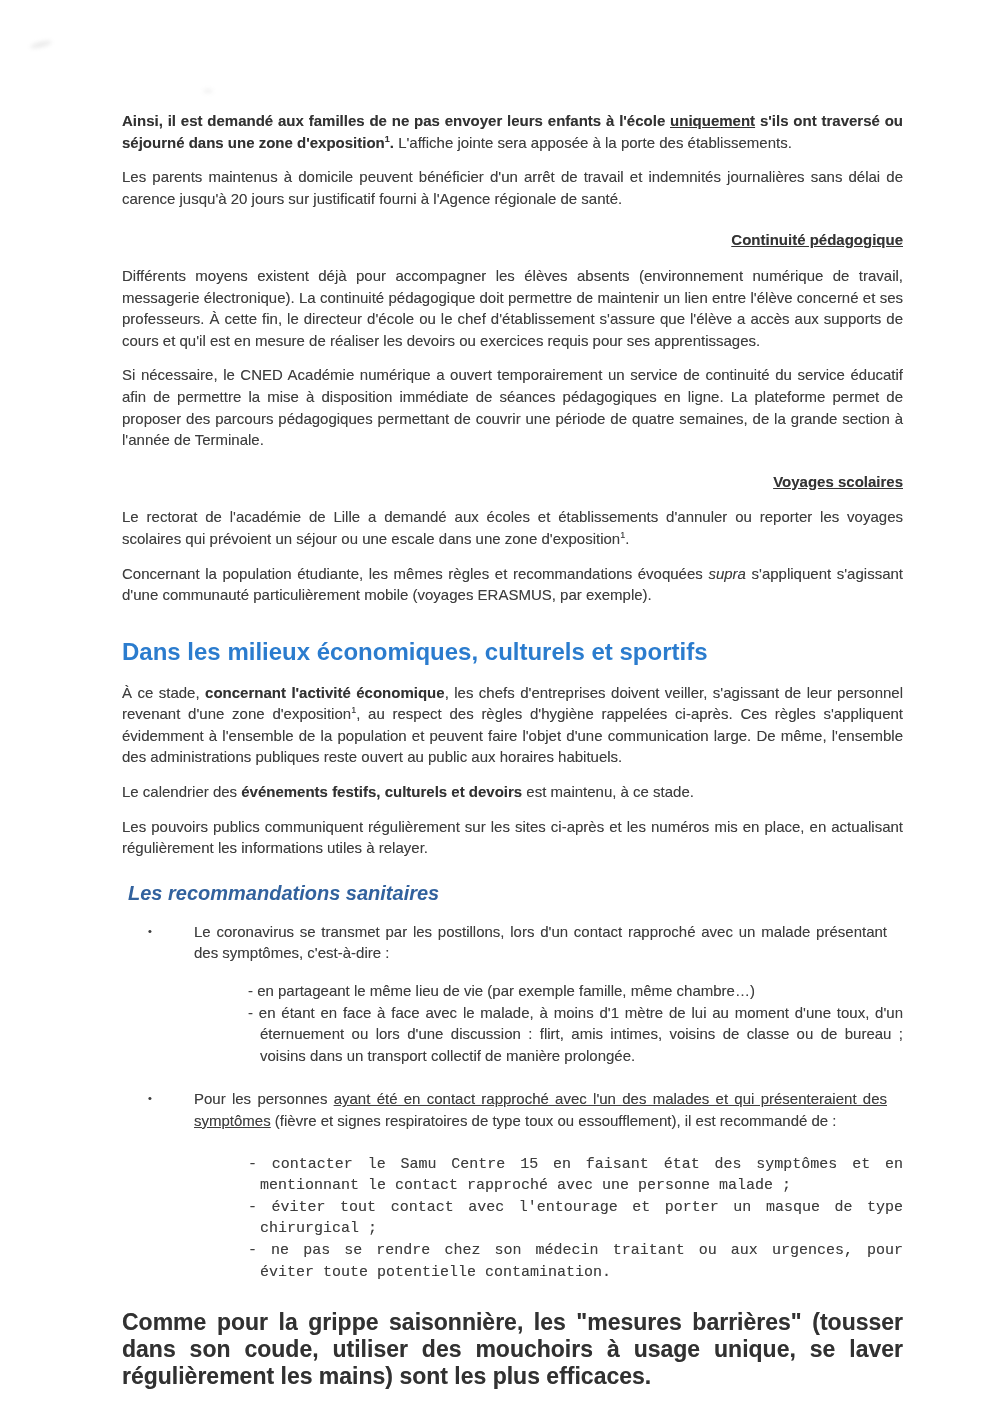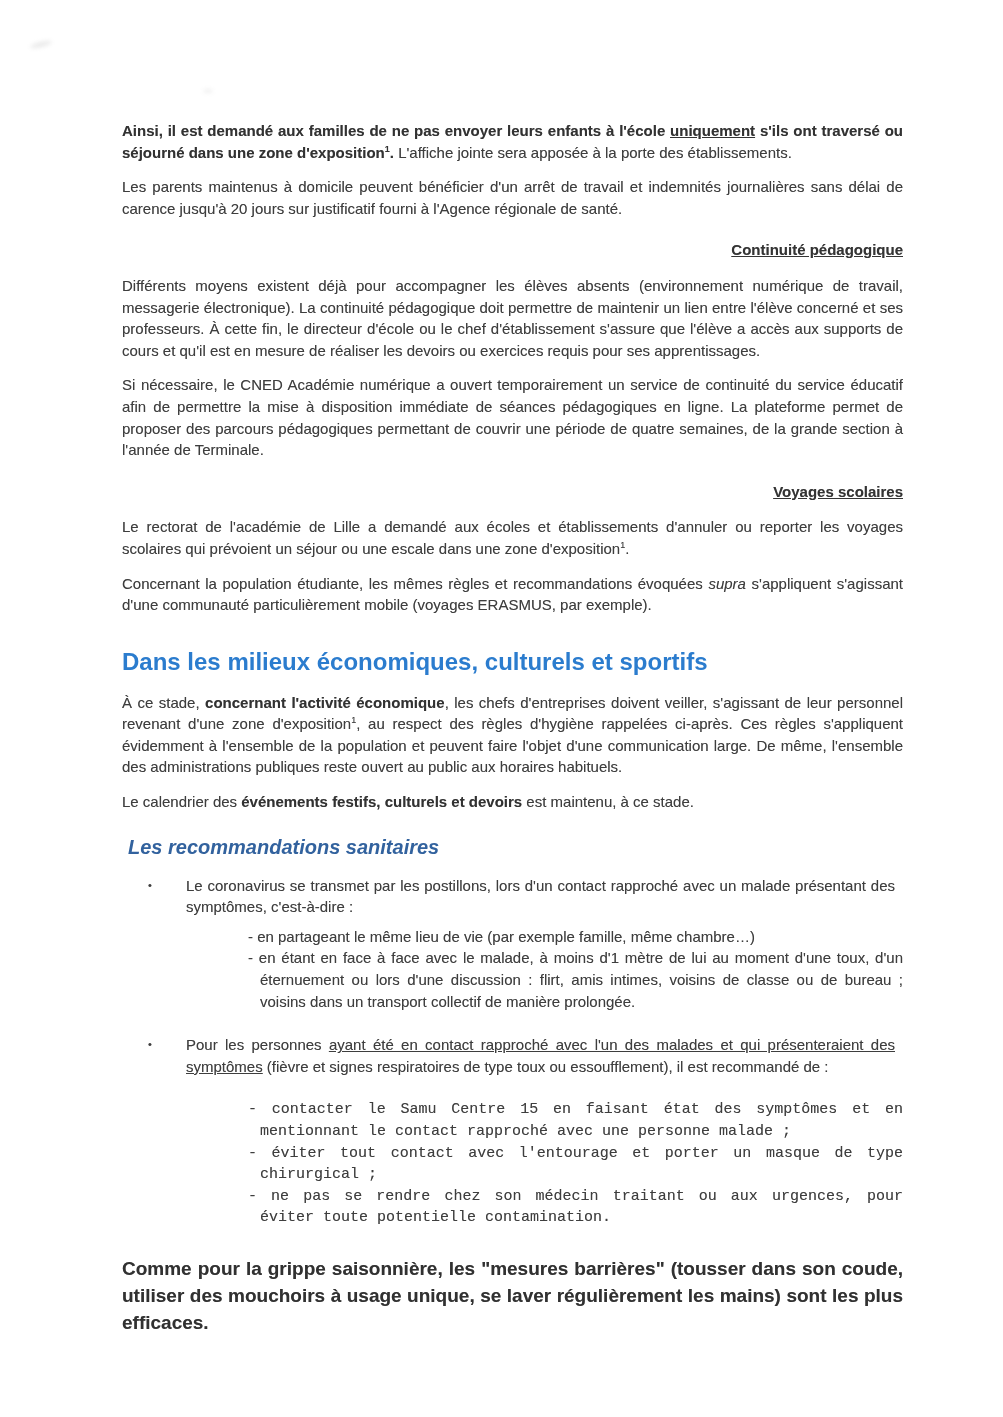--- a/index.html
+++ b/index.html
@@ -6,21 +6,21 @@
   body{
     width:1003px;height:1417px;
     background:#ffffff;
     font-family:"Liberation Sans","DejaVu Sans",sans-serif;
     color:#3e3e3e;
     position:relative;
     overflow:hidden;
   }
   .page{
     position:absolute;
-    left:122px; top:120px;
+    left:122px; top:110px;
     width:781px;
     font-size:15px;
     line-height:21.6px;
     text-shadow:0 0 0.4px rgba(70,70,70,0.45);
   }
   p{margin:0 0 13px 0;text-align:justify;}
   .b{font-weight:bold;color:#323232;}
   .u{text-decoration:underline;}
   .i{font-style:italic;}
   .sup{font-size:9px;vertical-align:super;line-height:0;}
@@ -38,31 +38,31 @@
   }
   .bullet-item{
     position:relative;
     margin:0 0 14px 0;
     padding-left:56px;
   }
   .bullet-item .marker{
     position:absolute;left:26px;top:0;
     font-size:11px;line-height:21.6px;
   }
-  .bullet-intro{margin:8px;text-align:justify;}
+  .bullet-intro{margin:16px;text-align:justify;}
   .dash-group{margin-top:0;}
   .dash-group.gapped{margin-top:22px;font-family:Liberation Mono, monospace;}
   .dash-line{
     margin:0 0 0 70px;
     padding-left:12px;text-indent:-12px;
     text-align:justify;
   }
   .final{
     font-weight:bold;color:#313131;
-    font-size:19px;line-height:27px;
+    font-size:23px;line-height:27px;
     margin-top:26px;
     text-align:justify;
   }
   .smudge{
     position:absolute;background:#9a9a9a;border-radius:50%;
     filter:blur(2px);pointer-events:none;
   }
   .smudge1{left:30px;top:42px;width:22px;height:5px;opacity:0.22;transform:rotate(-14deg);}
   .smudge2{left:203px;top:89px;width:10px;height:4px;opacity:0.14;}
 </style>
@@ -89,20 +89,21 @@
   <p><span>Le rectorat de l'académie de Lille a demandé aux écoles et établissements d'annuler ou reporter les voyages scolaires qui prévoient un séjour ou une escale dans une zone d'exposition</span><span class="sup">1</span><span>.</span></p>
 
   <p><span>Concernant la population étudiante, les mêmes règles et recommandations évoquées </span><span class="i">supra</span><span> s'appliquent s'agissant d'une communauté particulièrement mobile (voyages ERASMUS, par exemple).</span></p>
 
   <p class="bluehead1">Dans les milieux économiques, culturels et sportifs</p>
 
   <p><span>À ce stade, </span><span class="b">concernant l'activité économique</span><span>, les chefs d'entreprises doivent veiller, s'agissant de leur personnel revenant d'une zone d'exposition</span><span class="sup">1</span><span>, au respect des règles d'hygiène rappelées ci-après. Ces règles s'appliquent évidemment à l'ensemble de la population et peuvent faire l'objet d'une communication large. De même, l'ensemble des administrations publiques reste ouvert au public aux horaires habituels.</span></p>
 
   <p><span>Le calendrier des </span><span class="b">événements festifs, culturels et devoirs</span><span> est maintenu, à ce stade.</span></p>
 
+  <p>Les pouvoirs publics communiquent régulièrement sur les sites ci-après et les numéros mis en place, en actualisant régulièrement les informations utiles à relayer.</p>
 
   <p class="bluehead2">Les recommandations sanitaires</p>
 
   <div class="bullet-item">
     <span class="marker">•</span>
     <p class="bullet-intro">Le coronavirus se transmet par les postillons, lors d'un contact rapproché avec un malade présentant des symptômes, c'est-à-dire :</p>
     <div class="dash-group">
       <p class="dash-line">- en partageant le même lieu de vie (par exemple famille, même chambre…)</p>
       <p class="dash-line">- en étant en face à face avec le malade, à moins d'1 mètre de lui au moment d'une toux, d'un éternuement ou lors d'une discussion : flirt, amis intimes, voisins de classe ou de bureau ; voisins dans un transport collectif de manière prolongée.</p>
     </div>

